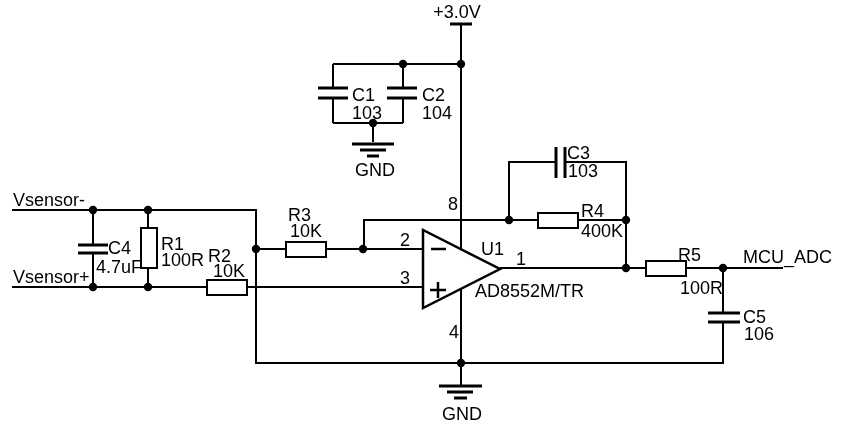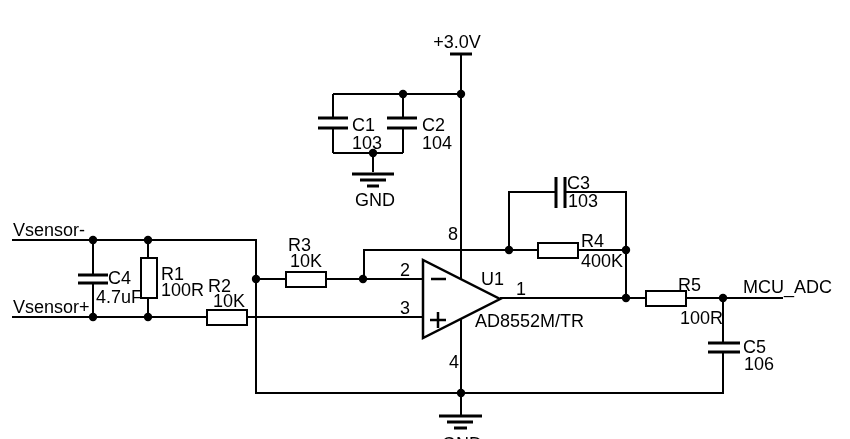--- a/index.html
+++ b/index.html
@@ -1,17 +1,17 @@
 <!DOCTYPE html>
 <html><head>
 <meta charset="utf-8">
 <style>
   html, body { margin: 0; padding: 0; }
   body { background: #ffffff; width: 850px; height: 439px; overflow: hidden; }
-  .schematic-stage { width: 850px; height: 322px; position: relative; margin-top: 30px; }
+  .schematic-stage { width: 850px; height: 322px; position: relative; }
   svg { display: block; }
   .wire   { stroke: #000; stroke-width: 2; fill: none; }
   .bar    { stroke: #000; stroke-width: 3; fill: none; }
   .plate  { stroke: #000; stroke-width: 3; fill: none; }
   .body   { fill: #fff; stroke: #000; stroke-width: 2; }
   .tri    { fill: #fff; stroke: #000; stroke-width: 2.5; stroke-linejoin: miter; }
   .sym    { stroke: #000; stroke-width: 2.5; fill: none; }
   .gndbar { stroke: #000; stroke-width: 3; fill: none; }
   .dot    { fill: #000; stroke: none; }
   text {

